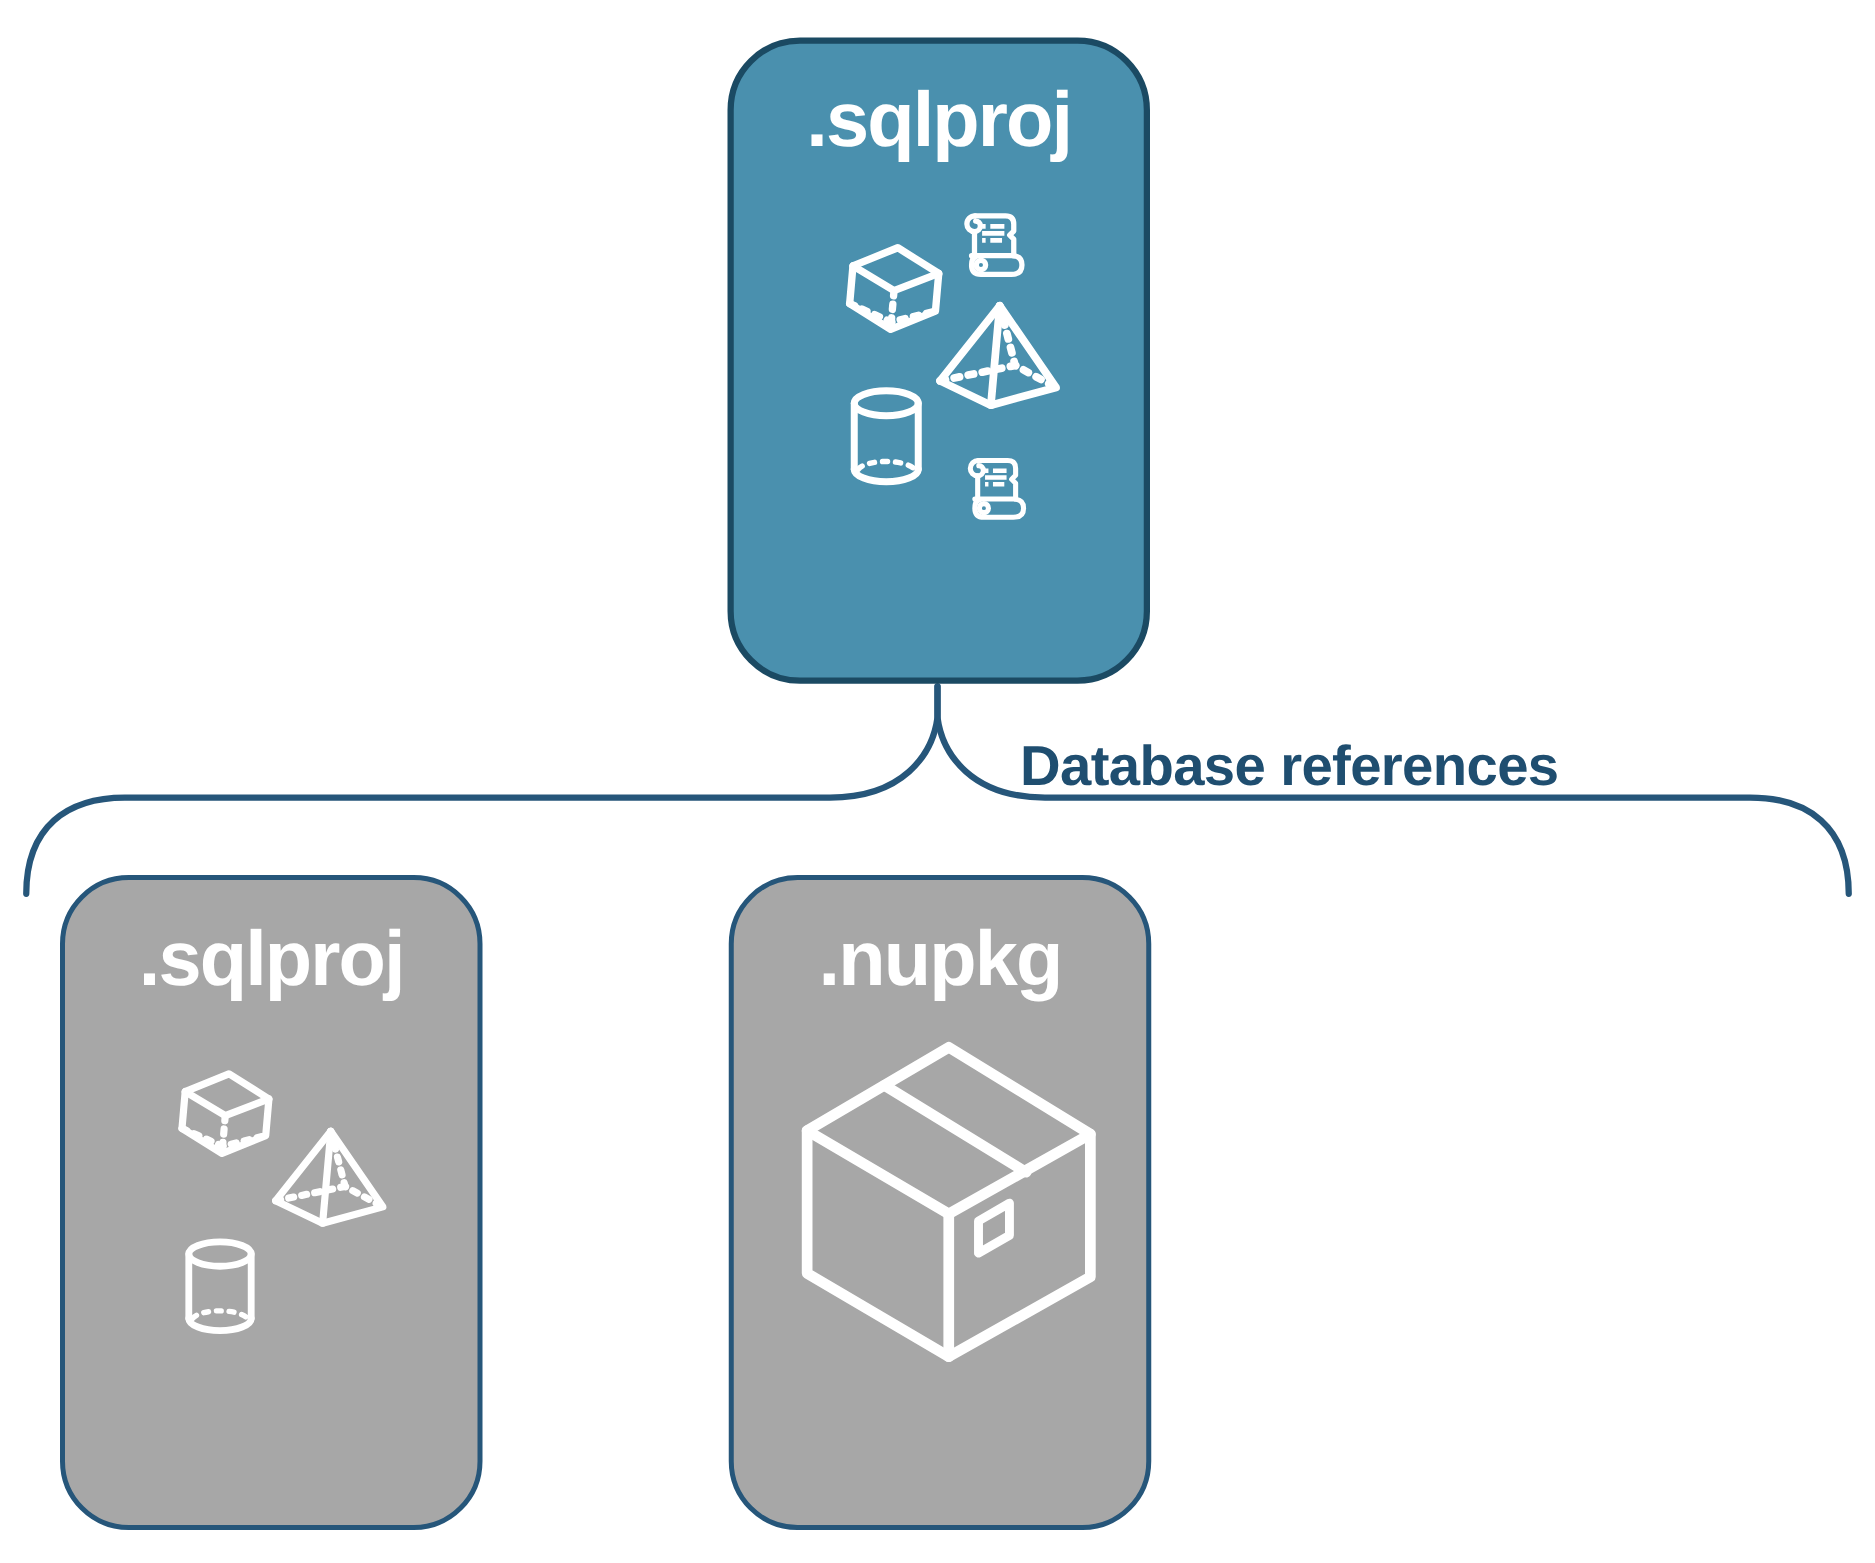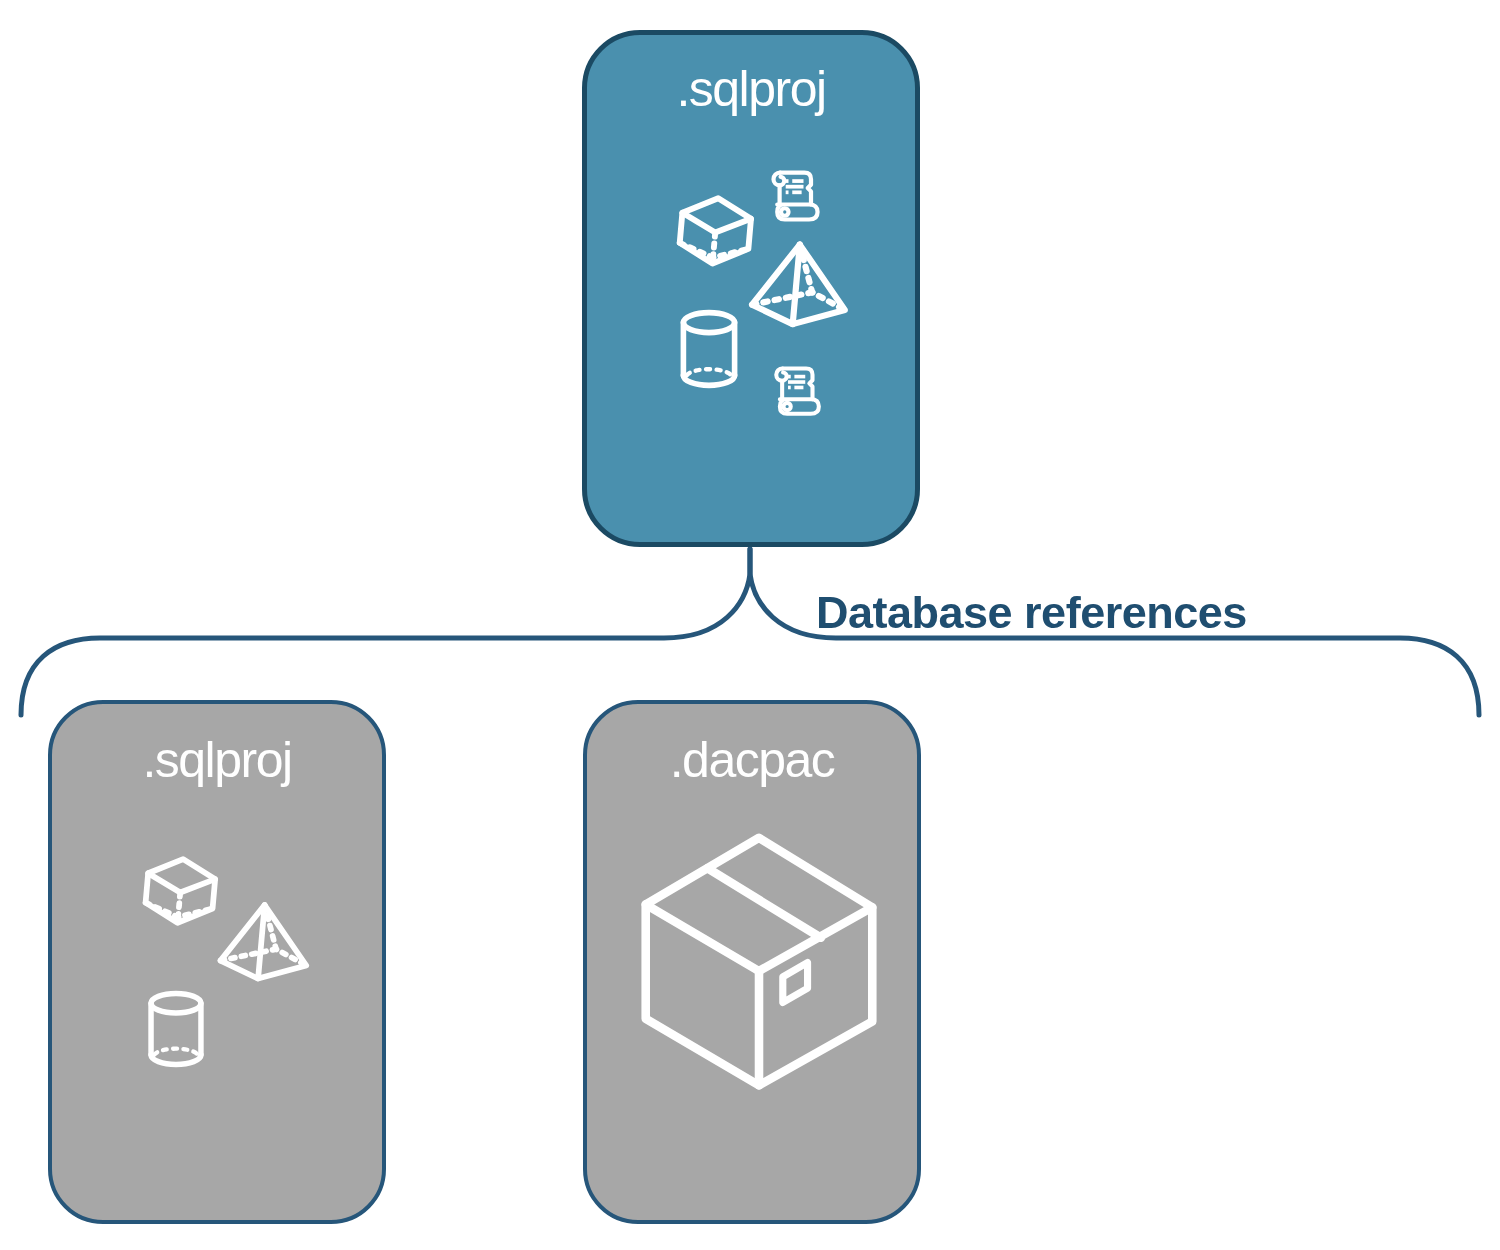--- a/index.html
+++ b/index.html
@@ -36,21 +36,21 @@
     background:var(--gray, #A7A7A7);
     border:4px solid var(--navy, #26567A);
     border-radius:55px;
   }
   #child-sqlproj { left:48px; }
   #child-dacpac  { left:583px; }
   #child-nupkg   { left:1117px; }
 
   .node-title {
     text-align:center; color:var(--white, #fff);
-    font-weight:400; font-size:50px; letter-spacing:-1.5px;
+    font-weight:700; font-size:62px; letter-spacing:-1.5px;
     margin-top:26px; line-height:1.15;
   }
   .node-child .node-title { margin-top:28px; }
 
   .icon { position:absolute; display:block; }
 
   
   .ic-root-scroll-1  { left:179px; top:132px; width:60px;  height:60px; }
   .ic-root-cube      { left:86px;  top:158px; width:84px;  height:84px; transform:rotate(5deg); }
   .ic-root-pyramid   { left:158px; top:204px; width:106px; height:89px; }
@@ -173,20 +173,20 @@
       </svg>
     <svg class="icon ic-child-pyramid" viewBox="0 0 120 100">
         <use href="#sym-pyramid"></use>
       </svg>
     <svg class="icon ic-child-cylinder" viewBox="0 0 80 100">
         <use href="#sym-cylinder"></use>
       </svg>
   </div>
 
   <div class="node node-child" id="child-dacpac">
-    <div class="node-title">.dacpac</div>
+    <div class="node-title">.nupkg</div>
     <svg class="icon ic-package" viewBox="0 0 250 275">
         <use href="#sym-package"></use>
       </svg>
   </div>
 
 
 </div>
 
 </body></html>

